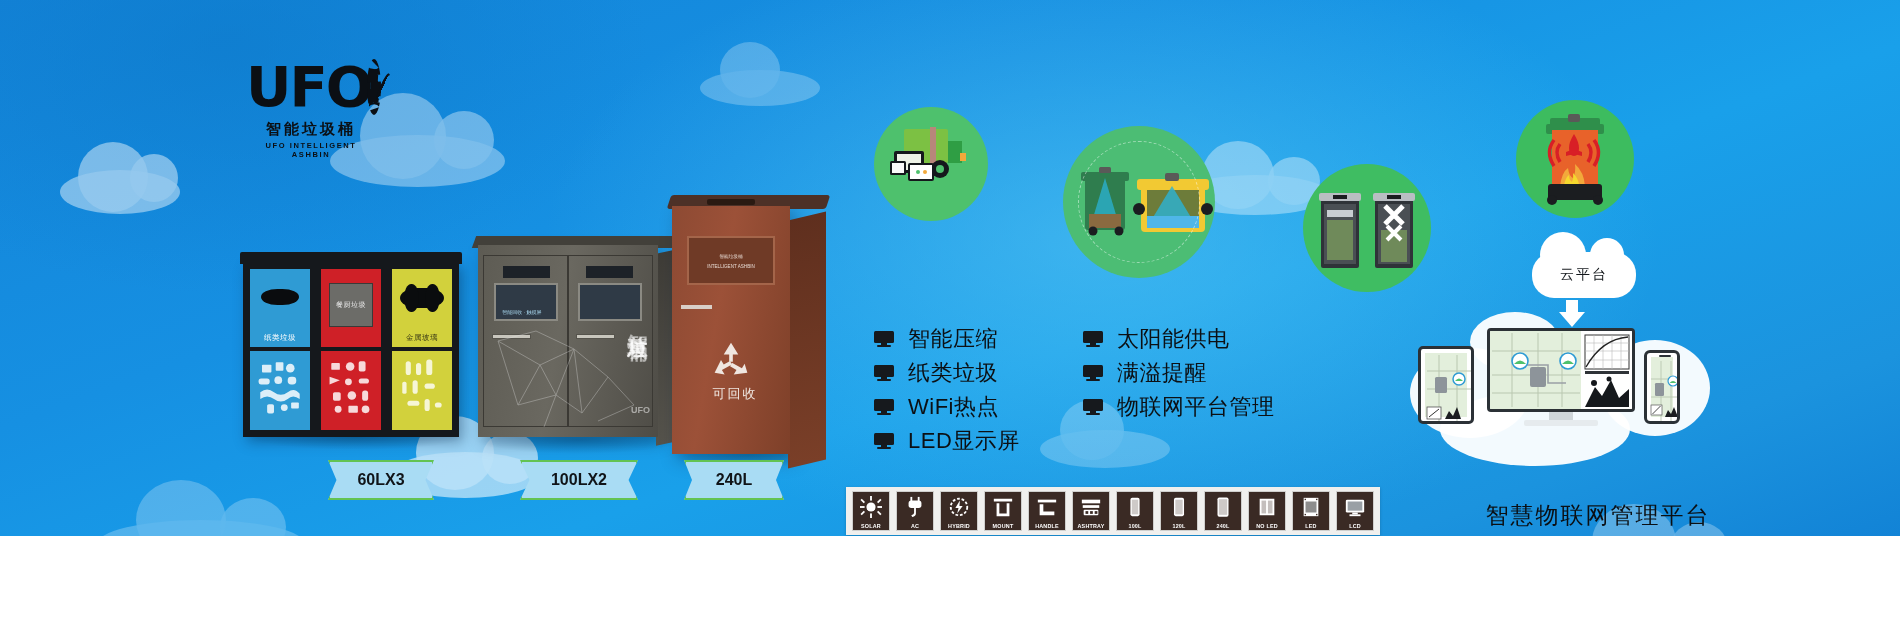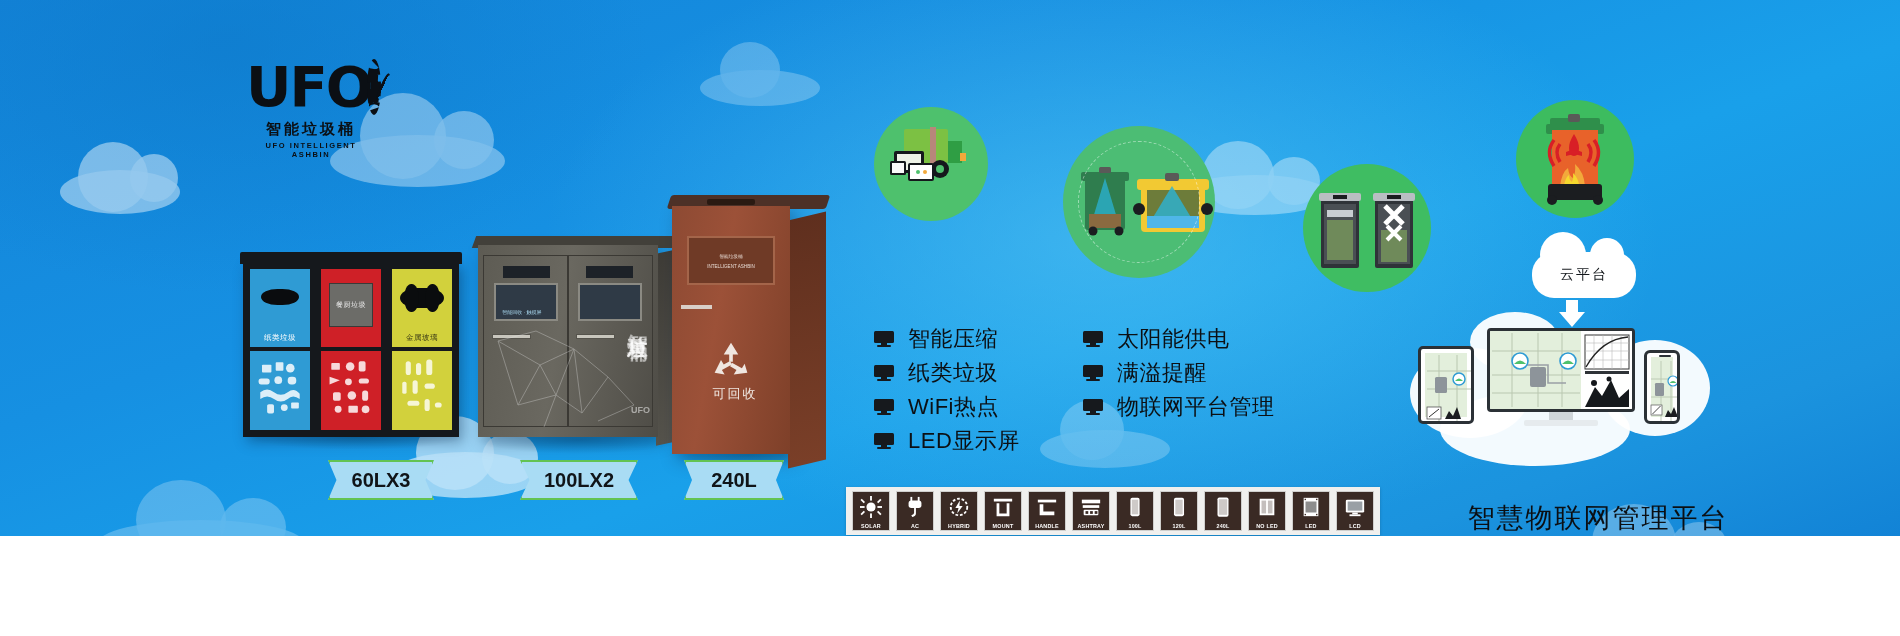--- a/index.html
+++ b/index.html
@@ -137,21 +137,21 @@
   #bin-brown .screen .t2 { position:absolute; top:58%; width:100%; text-align:center; font-size:4.6px; color:#e7d9d2; }
   #bin-brown .minidisp { position:absolute; left:30%; top:-7px; width:40%; height:6px; background:#2a1a12; border-radius:2px; }
   #bin-brown .handle { position:absolute; left:8%; top:40%; width:26%; height:4px; background:#d8cfc8; }
   #bin-brown .recy { position:absolute; left:50%; top:54%; transform:translateX(-50%); width:44px; height:40px; }
   #bin-brown .recylabel { position:absolute; left:0; right:0; top:72%; text-align:center; font-size:13px; color:#efe6e0; letter-spacing:2px;margin-left:8px; }
 
   
   .tag {
     position: absolute; height: 40px; display: flex; align-items: center; justify-content: center;
     background: #a9dcf4; border: 2px solid #63c353;
-    color: #101418; font-size: 20px; font-weight: 700;
+    color: #101418; font-size: 16px; font-weight: 700;
     clip-path: polygon(0% 0%, 100% 0%, 92% 50%, 100% 100%, 0% 100%, 8% 50%);
     padding: 0 14px;
   }
   #tag-1 { left: 328px; top: 460px; width: 106px; }
   #tag-2 { left: 520px; top: 460px; width: 118px; }
   #tag-3 { left: 684px; top: 460px; width: 100px; }
 
   
   .gcircle { position: absolute; border-radius: 50%; background: #4ec16d; }
   .gcircle.dashed::after {
@@ -209,21 +209,21 @@
   #monitor .chart { position:absolute; right:0; top:0; width:36%; height:100%; background:#fff; }
   #monitor .neck { position:absolute; left:50%; transform:translateX(-50%); top:84px; width:24px; height:8px; background:#cfd6da; }
   #monitor .foot { position:absolute; left:50%; transform:translateX(-50%); top:92px; width:74px; height:6px; background:#e6ebee; border-radius:2px; }
   #tablet { position: absolute; left: 1418px; top: 346px; width: 56px; height: 78px; background:#fff;
      border:3px solid #2b3136; border-radius:5px; z-index:2; overflow:hidden; }
   #phone { position: absolute; left: 1644px; top: 350px; width: 36px; height: 74px; background:#fff;
      border:3px solid #2b3136; border-radius:6px; z-index:2; overflow:hidden; }
   .mini-map { position:absolute; inset: 4px; background:#e3efdc; }
   #platform-title {
     position: absolute; left: 1448px; top: 500px; width: 300px; text-align: center;
-    font-size: 27px; color: #0b0f13; letter-spacing: 2px; font-weight: 500;
+    font-size: 23px; color: #0b0f13; letter-spacing: 2px; font-weight: 500;
   }
 </style>
 </head>
 <body>
 
 <div id="banner">
 
   <div class="cloud cl-h"></div>
   <div class="cloud cl-a"></div>
   <div class="cloud cl-b"></div>

